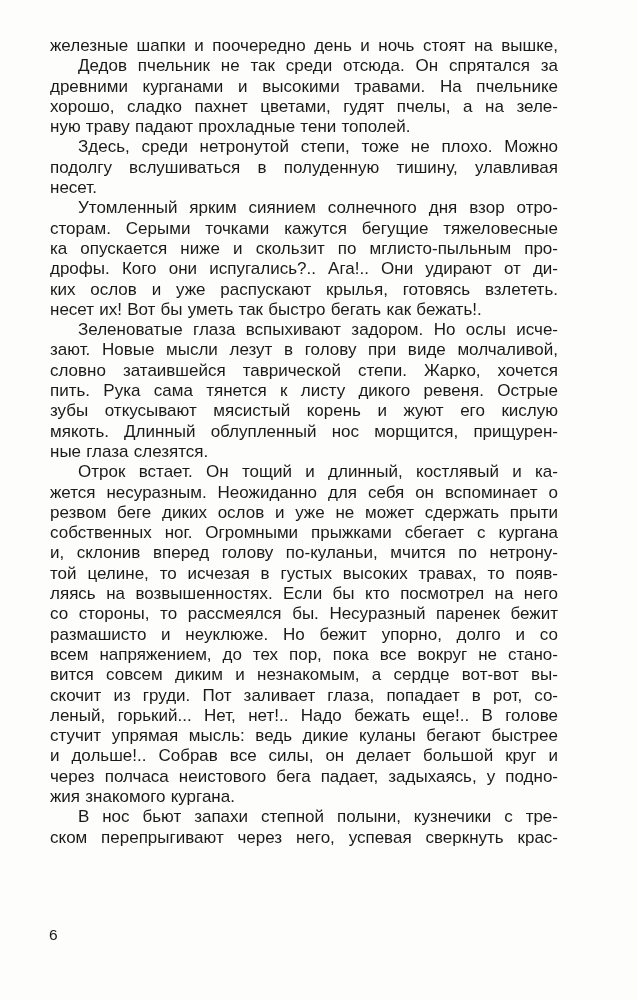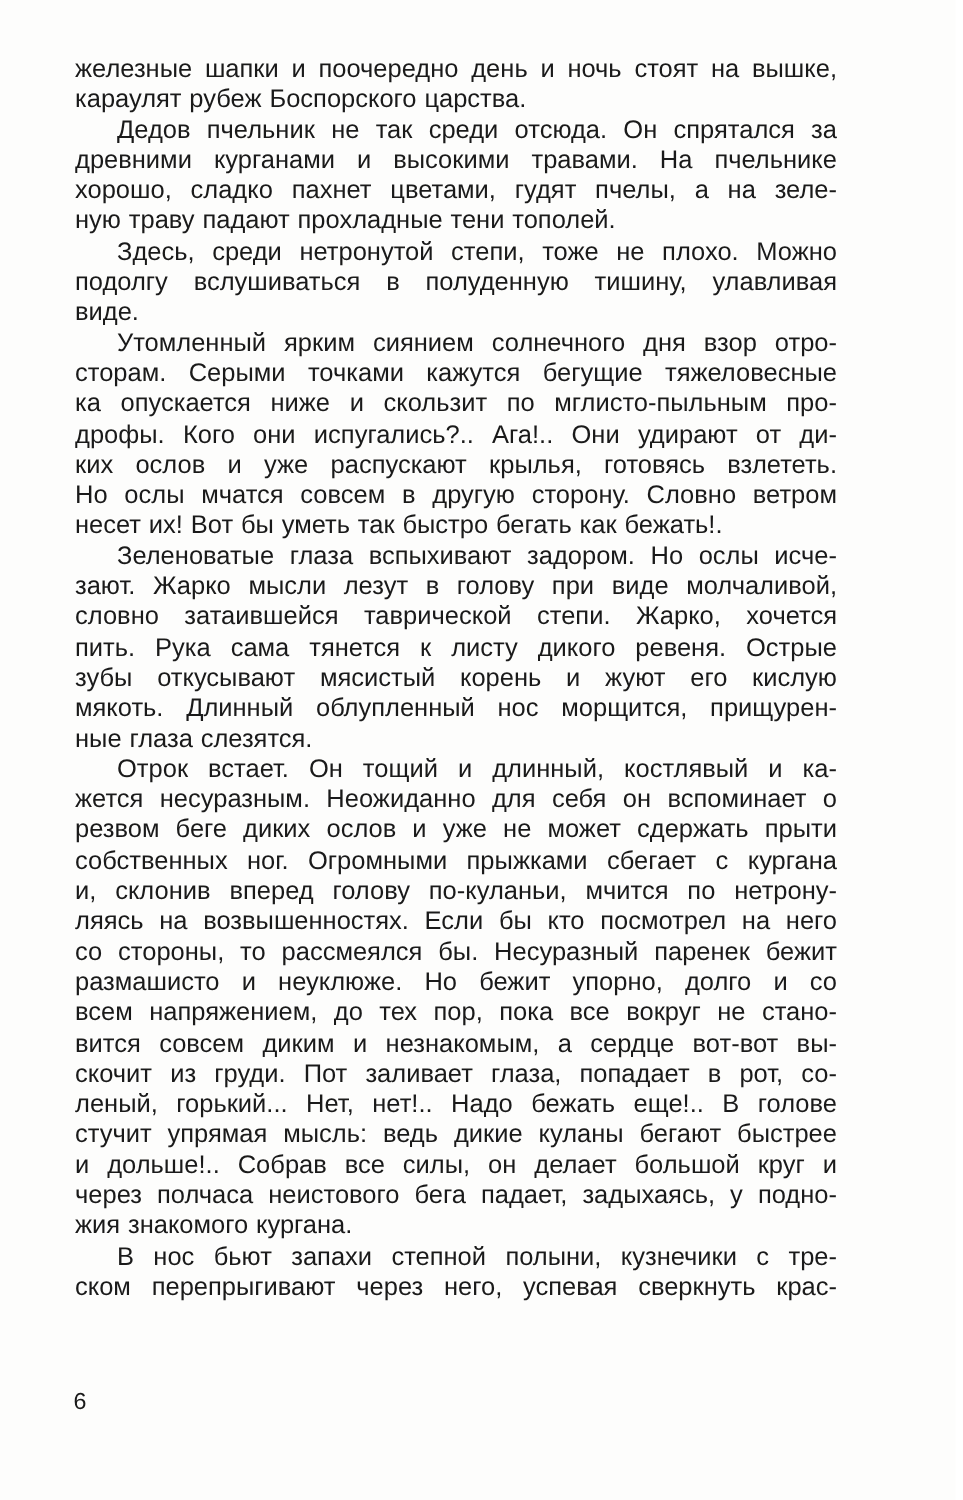--- a/index.html
+++ b/index.html
@@ -43,47 +43,46 @@
     font-size: 15.5px;
     color: #1a1a1a;
   }
 </style>
 </head>
 <body>
 
 <div class="page" style="background: rgb(253, 253, 252); color: rgb(26, 26, 26);">
   <div class="text-block">
       <div class="line">железные шапки и поочередно день и ночь стоят на вышке,</div>
-      <div class="line last">караулят рубеж Боспорского царства.</div>
       <div class="line indent">Дедов пчельник не так среди отсюда. Он спрятался за</div>
       <div class="line">древними курганами и высокими травами. На пчельнике</div>
       <div class="line">хорошо, сладко пахнет цветами, гудят пчелы, а на зеле-</div>
       <div class="line last">ную траву падают прохладные тени тополей.</div>
       <div class="line indent">Здесь, среди нетронутой степи, тоже не плохо. Можно</div>
       <div class="line">подолгу вслушиваться в полуденную тишину, улавливая</div>
-      <div class="line last">виде.</div>
+      <div class="line last">несет.</div>
       <div class="line indent">Утомленный ярким сиянием солнечного дня взор отро-</div>
       <div class="line">сторам. Серыми точками кажутся бегущие тяжеловесные</div>
       <div class="line">ка опускается ниже и скользит по мглисто-пыльным про-</div>
       <div class="line">дрофы. Кого они испугались?.. Ага!.. Они удирают от ди-</div>
       <div class="line">ких ослов и уже распускают крылья, готовясь взлететь.</div>
-      <div class="line">Но ослы мчатся совсем в другую сторону. Словно ветром</div>
       <div class="line last">несет их! Вот бы уметь так быстро бегать как бежать!.</div>
       <div class="line indent">Зеленоватые глаза вспыхивают задором. Но ослы исче-</div>
-      <div class="line">зают. Жарко мысли лезут в голову при виде молчаливой,</div>
+      <div class="line">зают. Новые мысли лезут в голову при виде молчаливой,</div>
       <div class="line">словно затаившейся таврической степи. Жарко, хочется</div>
       <div class="line">пить. Рука сама тянется к листу дикого ревеня. Острые</div>
       <div class="line">зубы откусывают мясистый корень и жуют его кислую</div>
       <div class="line">мякоть. Длинный облупленный нос морщится, прищурен-</div>
       <div class="line last">ные глаза слезятся.</div>
       <div class="line indent">Отрок встает. Он тощий и длинный, костлявый и ка-</div>
       <div class="line">жется несуразным. Неожиданно для себя он вспоминает о</div>
       <div class="line">резвом беге диких ослов и уже не может сдержать прыти</div>
       <div class="line">собственных ног. Огромными прыжками сбегает с кургана</div>
       <div class="line">и, склонив вперед голову по-куланьи, мчится по нетрону-</div>
+      <div class="line">той целине, то исчезая в густых высоких травах, то появ-</div>
       <div class="line">ляясь на возвышенностях. Если бы кто посмотрел на него</div>
       <div class="line">со стороны, то рассмеялся бы. Несуразный паренек бежит</div>
       <div class="line">размашисто и неуклюже. Но бежит упорно, долго и со</div>
       <div class="line">всем напряжением, до тех пор, пока все вокруг не стано-</div>
       <div class="line">вится совсем диким и незнакомым, а сердце вот-вот вы-</div>
       <div class="line">скочит из груди. Пот заливает глаза, попадает в рот, со-</div>
       <div class="line">леный, горький... Нет, нет!.. Надо бежать еще!.. В голове</div>
       <div class="line">стучит упрямая мысль: ведь дикие куланы бегают быстрее</div>
       <div class="line">и дольше!.. Собрав все силы, он делает большой круг и</div>
       <div class="line">через полчаса неистового бега падает, задыхаясь, у подно-</div>

